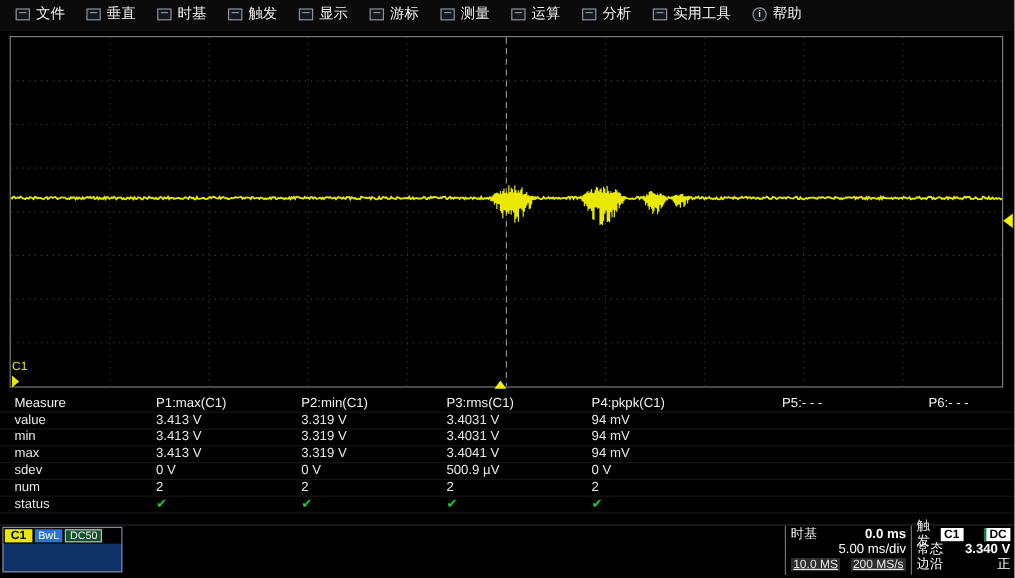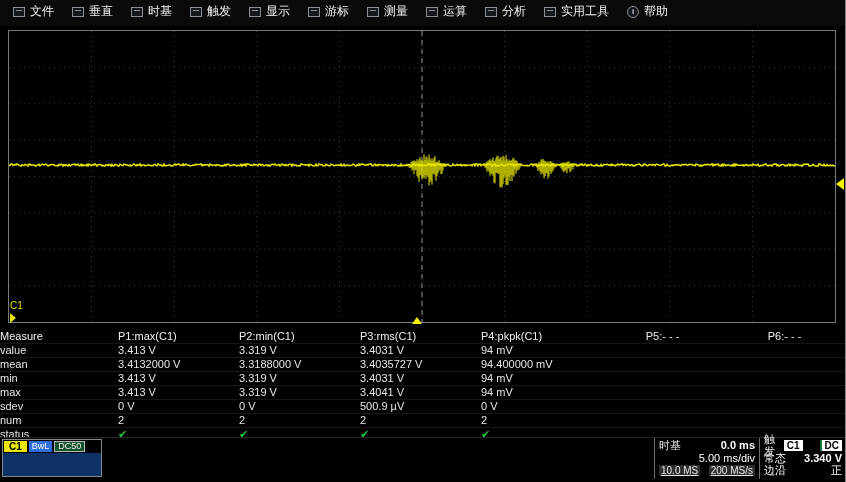--- a/index.html
+++ b/index.html
@@ -21,21 +21,21 @@
             border-left:5px solid transparent;border-right:5px solid transparent;border-bottom:7px solid #f2f200;}
   .trig-lvl{position:absolute;right:-9px;top:147px;width:0;height:0;
             border-top:6px solid transparent;border-bottom:6px solid transparent;border-right:8px solid #f2f200;}
   .ch-marker{position:absolute;left:1px;top:270px;color:#e8e800;font-size:10px;line-height:10px;}
   .ch-tri{display:block;width:0;height:0;margin-top:2px;
           border-top:5px solid transparent;border-bottom:5px solid transparent;border-left:6px solid #e8e800;}
   
   .mtable{position:absolute;left:0;top:330px;width:846px;font-size:11px;}
   .trow{display:grid;grid-template-columns:118px 121px 121px 121px 121px 121px 123px;
         height:13px;line-height:13px;border-bottom:1px solid #161616;}
-  .tcell{padding-left:0;white-space:nowrap;overflow:hidden;color:#e6e6e6;}
+  .tcell{padding-left:12px;white-space:nowrap;overflow:hidden;color:#e6e6e6;}
   .thead .tcell{color:#f2f2f2;}
   .dim{color:#6e6e6e;text-align:center;}
   .ok{color:#19c73c;font-weight:bold;}
   
   .statusbar{position:absolute;left:0;top:437px;width:846px;height:41px;background:#000;border-top:1px solid #262626;box-sizing:border-box;}
   .chbox{position:absolute;left:2px;top:1px;width:100px;height:38px;border:1px solid #8a8a8a;background:#0e3166;box-sizing:border-box;}
   .chbox-top{display:flex;align-items:center;gap:2px;height:13px;background:#000;padding:0 1px;}
   .chip-c1{background:#e8e800;color:#000;font-weight:bold;font-size:10px;line-height:11px;padding:0 5px;}
   .chip-bwl{background:#2f6fe0;color:#fff;font-size:9px;line-height:11px;padding:0 3px;text-align:right;}
   .chip-dc{background:#14532d;border:1px solid #b9b9b9;color:#eee;font-size:9px;line-height:9px;padding:0 3px;}
@@ -146,29 +146,20 @@
       <div class="trow ">
         <div class="tcell ">value</div>
         <div class="tcell ">3.413 V</div>
         <div class="tcell ">3.319 V</div>
         <div class="tcell ">3.4031 V</div>
         <div class="tcell ">94 mV</div>
         <div class="tcell "></div>
         <div class="tcell "></div>
       </div>
       <div class="trow ">
-        <div class="tcell ">mean</div>
-        <div class="tcell ">3.4132000 V</div>
-        <div class="tcell ">3.3188000 V</div>
-        <div class="tcell ">3.4035727 V</div>
-        <div class="tcell ">94.400000 mV</div>
-        <div class="tcell "></div>
-        <div class="tcell "></div>
-      </div>
-      <div class="trow ">
         <div class="tcell ">min</div>
         <div class="tcell ">3.413 V</div>
         <div class="tcell ">3.319 V</div>
         <div class="tcell ">3.4031 V</div>
         <div class="tcell ">94 mV</div>
         <div class="tcell "></div>
         <div class="tcell "></div>
       </div>
       <div class="trow ">
         <div class="tcell ">max</div>

